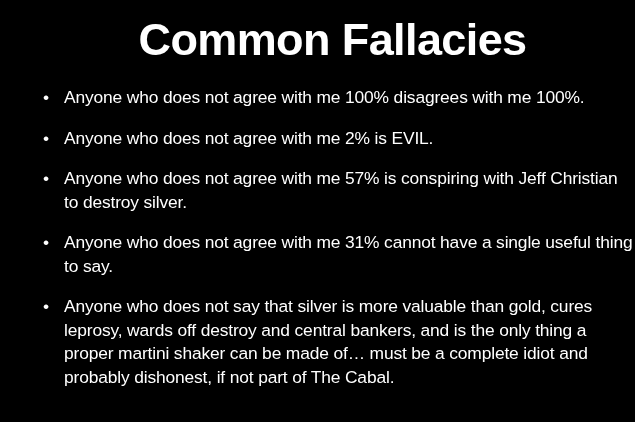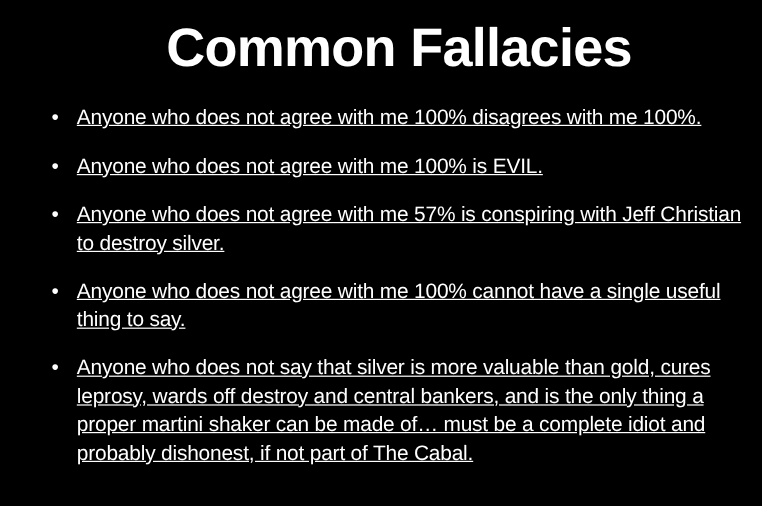--- a/index.html
+++ b/index.html
@@ -63,50 +63,49 @@
     left: 6px;
     top: 0;
     width: 12px;
     font-size: 17.4px;
     line-height: 23.5px;
     color: #ffffff;
     text-align: left;
   }
   .bullet-text {
     display: block;
-    text-decoration: underline;
   }
 </style>
 </head>
 <body>
 
 <div class="slide">
 
   <div class="slide-title">Common Fallacies</div>
 
   <ul class="bullet-list">
 
     <li class="bullet-item">
       <span class="bullet-marker">•</span>
       <span class="bullet-text">Anyone who does not agree with me 100% disagrees with me 100%.</span>
     </li>
 
     <li class="bullet-item">
       <span class="bullet-marker">•</span>
-      <span class="bullet-text">Anyone who does not agree with me 100% is EVIL.</span>
+      <span class="bullet-text">Anyone who does not agree with me 2% is EVIL.</span>
     </li>
 
     <li class="bullet-item">
       <span class="bullet-marker">•</span>
       <span class="bullet-text">Anyone who does not agree with me 57%  is conspiring with Jeff Christian to destroy silver.</span>
     </li>
 
     <li class="bullet-item">
       <span class="bullet-marker">•</span>
-      <span class="bullet-text">Anyone who does not agree with me 100% cannot have a single useful thing to say.</span>
+      <span class="bullet-text">Anyone who does not agree with me 31% cannot have a single useful thing to say.</span>
     </li>
 
     <li class="bullet-item">
       <span class="bullet-marker">•</span>
       <span class="bullet-text">Anyone who does not say that silver is more valuable than gold, cures leprosy, wards off destroy and central bankers, and is the only thing a proper martini shaker can be made of… must be a complete idiot and probably dishonest, if not part of The Cabal.</span>
     </li>
 
   </ul>
 
 </div>

